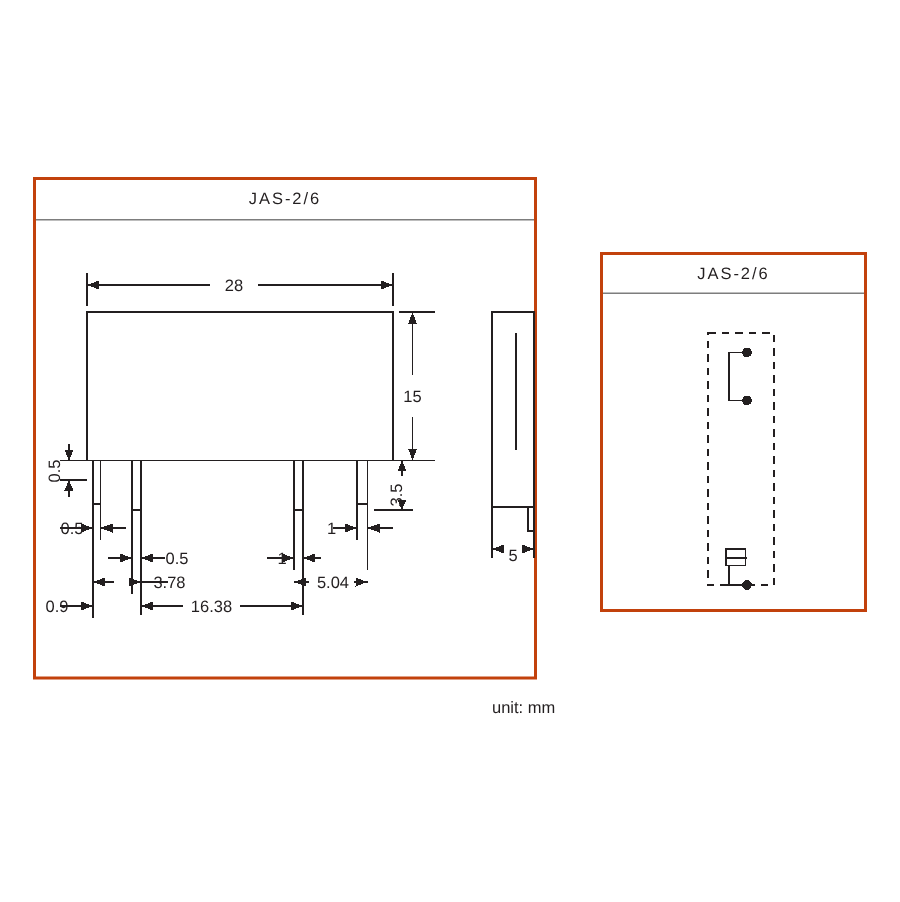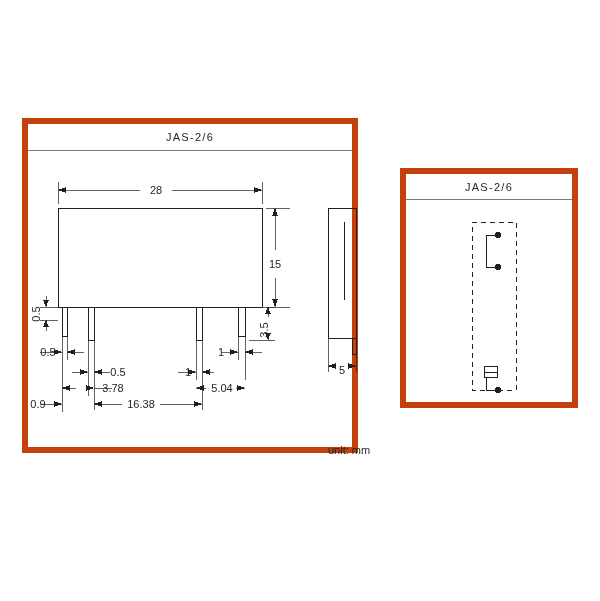--- a/index.html
+++ b/index.html
@@ -17,21 +17,21 @@
   }
   .stage {
     position: absolute;
     left: 0; top: 0;
     width: 600px;
     height: 601px;
   }
   
   .panel {
     position: absolute;
-    border: 6px solid #c2410c;
+    border: 2px solid #c2410c;
     background: #ffffff;
     box-sizing: border-box;
   }
   .panel-left {
     left: 22px;
     top: 118px;
     width: 336px;
     height: 335px;
   }
   .panel-right {
@@ -62,21 +62,21 @@
   .svg-layer {
     position: absolute;
     left: 0; top: 0;
     width: 600px;
     height: 601px;
     pointer-events: none;
   }
   .unit-label {
     position: absolute;
     left: 328px;
-    top: 444px;
+    top: 466px;
     font-size: 11px;
     color: #231f20;
   }
   text {
     font-family: "Liberation Sans", sans-serif;
     fill: #231f20;
   }
 </style>
 </head>
 <body>

